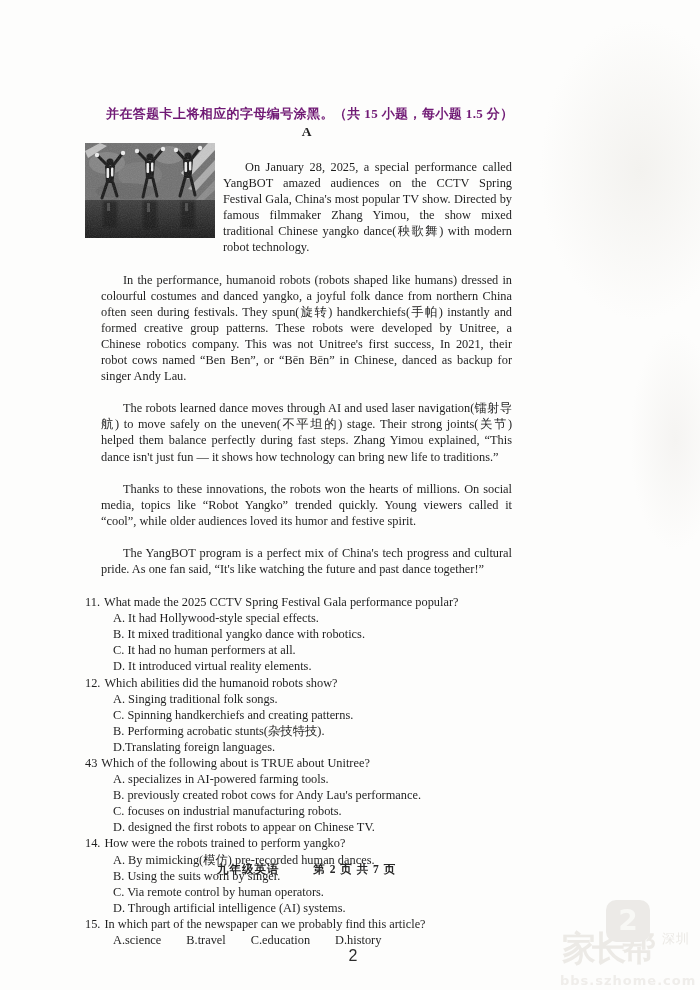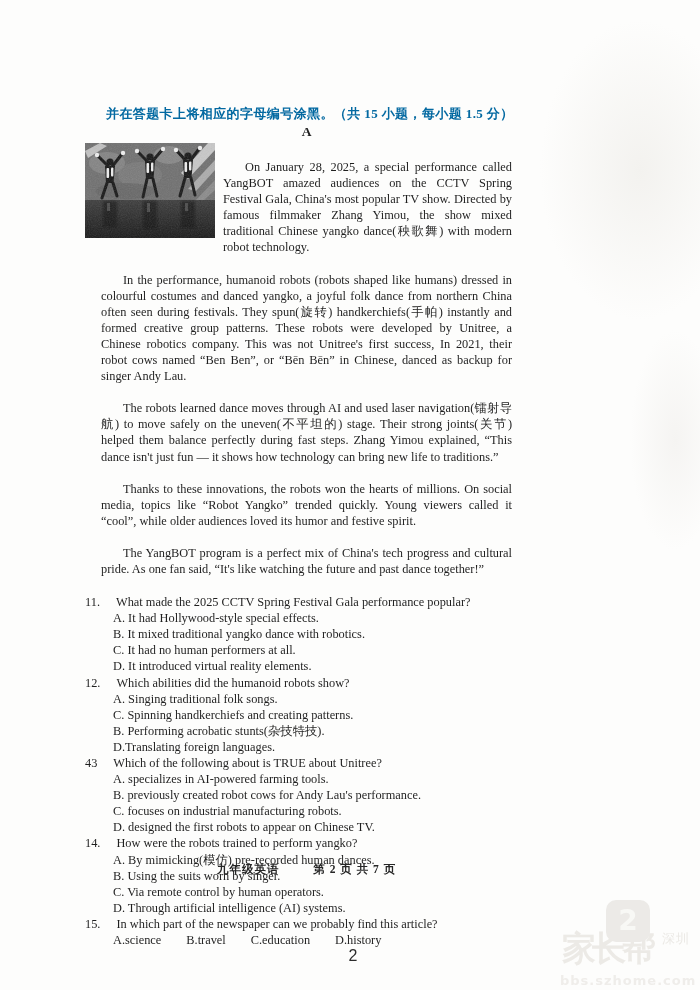--- a/index.html
+++ b/index.html
@@ -10,39 +10,39 @@
     color:#1f1f1f;
   }
   .artifact{position:absolute;pointer-events:none;}
   .artifact.a1{right:-40px;top:20px;width:200px;height:300px;
     background:radial-gradient(closest-side,#f3f2ef,rgba(243,242,239,0));}
   .artifact.a2{right:-20px;top:330px;width:90px;height:220px;
     background:radial-gradient(closest-side,#f5f4f2,rgba(245,244,242,0));}
 
   .instruction{
     position:absolute;left:106px;top:105px;width:430px;
-    font-weight:bold;font-size:13px;letter-spacing:0.4px;color:#0369a1;
+    font-weight:bold;font-size:13px;letter-spacing:0.4px;color:#701a75;
   }
   .section-label{
     position:absolute;left:85px;top:124px;width:443px;text-align:center;
     font-weight:bold;font-size:13.5px;color:#222;
   }
   .content{
     position:absolute;left:85px;top:143px;width:443px;
     font-size:12.35px;line-height:16.1px;text-align:justify;
   }
   .photo{
     float:left;width:130px;height:95px;margin:0 8px 14px 0;
     background:#4a4a4a;
   }
   .content p{margin:16px;text-indent:22px;}
   .questions{margin-top:17px;text-align:left;}
   .q{margin:0;}
   .q-num{display:inline-block;min-width:0;}
-  .q-text{margin-left:16px;text-align:right;}
+  .q-text{margin-left:4px;text-align:right;}
   .opt{padding-left:28px;}
   .opts-inline{padding-left:28px;}
   .opts-inline span{margin-right:25px;}
   .opts-inline span:last-child{margin-right:0;}
 
   .footer{
     position:absolute;left:85px;top:862px;width:443px;text-align:center;
     font-size:11.5px;font-weight:bold;color:#262626;letter-spacing:1px;
   }
   .footer span{margin:0 15px;}

